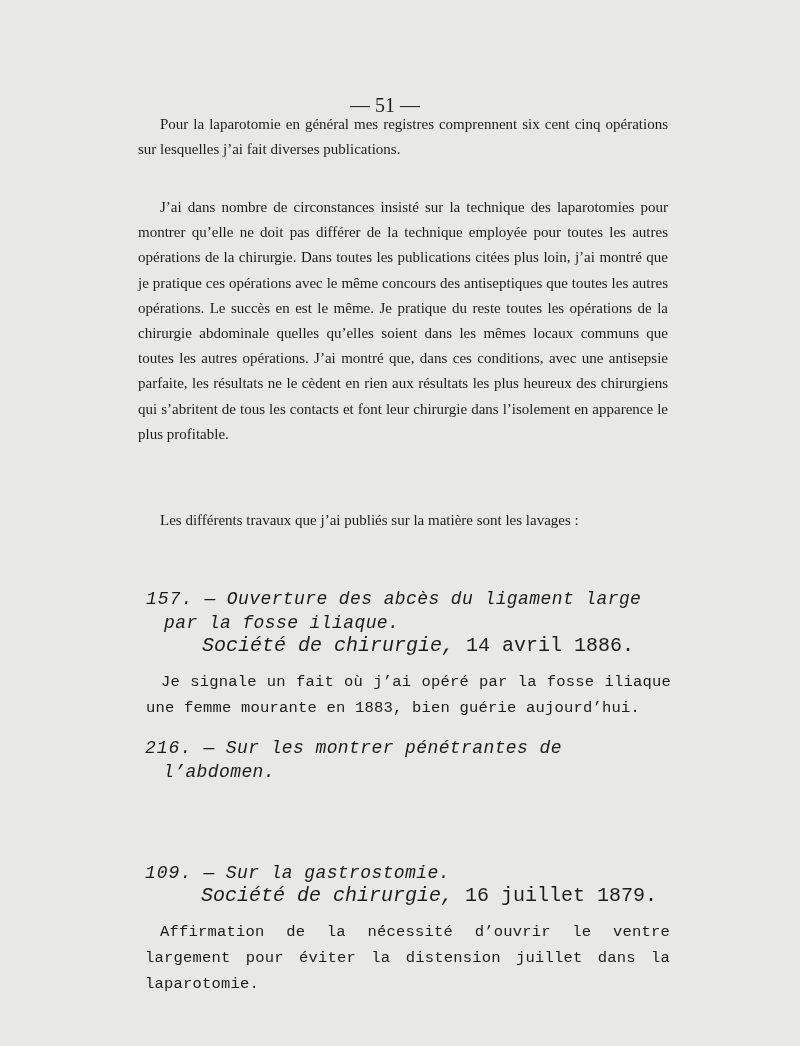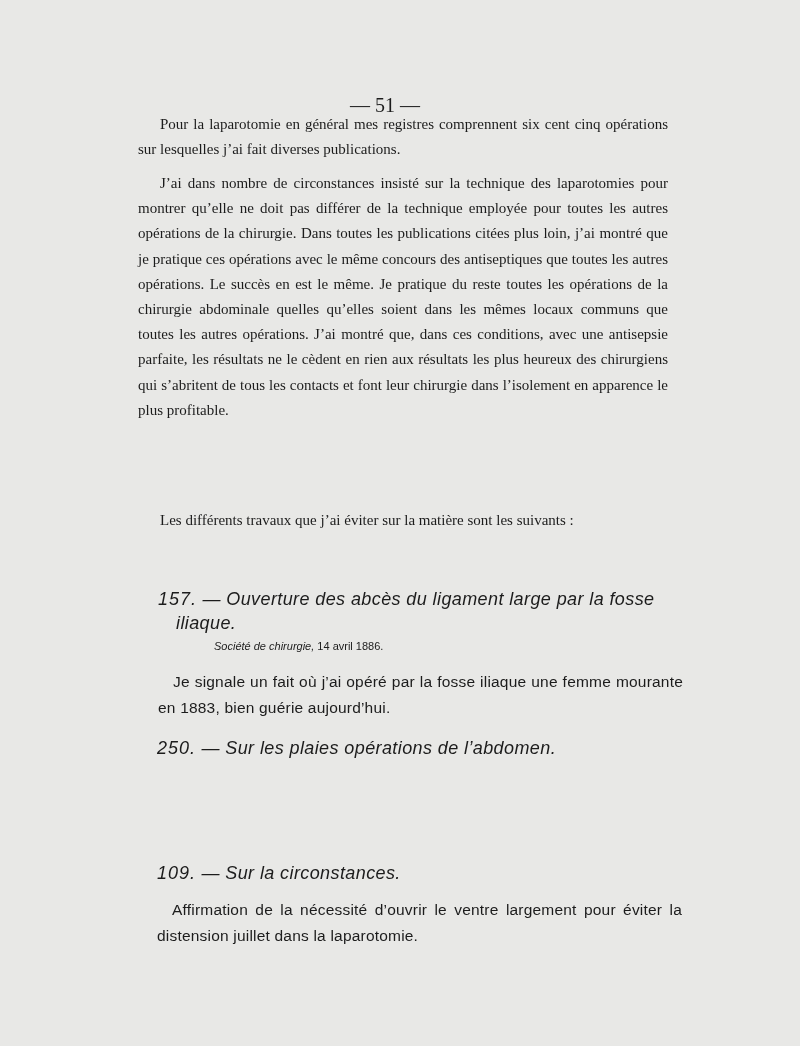--- a/index.html
+++ b/index.html
@@ -16,29 +16,29 @@
       position: absolute; left: 0; width: 770px; top: 94px;
       text-align: center; font-family: "Liberation Serif", serif; font-size: 20px;
     }
     .block {
       position: absolute; left: 138px; width: 530px;
       font-family: "Liberation Serif", serif;
       font-size: 15px; line-height: 25.2px; text-align: justify;
     }
     .block p { margin: 0; text-indent: 22px; }
     .p1 { top: 112px; }
-    .p2 { top: 171px; }
+    .p2 { top: 195px; }
     .p3 { top: 508px; }
-    .entry { position: absolute; left: 145px; width: 525px; font-family: Liberation Sans, sans-serif; margin-left: 12px; }
+    .entry { position: absolute; left: 145px; width: 525px; font-family: Liberation Mono, monospace; }
     .entry .head {
       font-size: 18px; line-height: 24px; font-style: italic; letter-spacing: 0.4px;
       padding-left: 18px; text-indent: -18px;
     }
     .entry .num { font-style: italic; letter-spacing: 1px; }
-    .entry .src { font-size: 11px; line-height: 22px; padding-left: 56px; }
+    .entry .src { font-size: 20px; line-height: 22px; padding-left: 56px; }
     .entry .src i { font-style: italic; }
     .entry .desc {
       font-size: 15.5px; line-height: 26px; text-align: justify; margin-top: 12px;
       text-indent: 15px; letter-spacing: 0.2px;
     }
     .e157 { top: 587px; left: 146px; }
     .e158 { top: 736px; }
     .e159 { top: 861px; }
   </style>
 </head>
@@ -47,45 +47,49 @@
 <div class="page">
   <div class="pagenum">— 51 —</div>
 
   <div class="block p1">
     <p>Pour la laparotomie en général mes registres comprennent six cent cinq opérations sur lesquelles j’ai fait diverses publi­cations.</p>
   </div>
   <div class="block p2">
     <p>J’ai dans nombre de circonstances insisté sur la technique des laparotomies pour montrer qu’elle ne doit pas différer de la technique employée pour toutes les autres opérations de la chirurgie. Dans toutes les publications citées plus loin, j’ai montré que je pratique ces opérations avec le même concours des antiseptiques que toutes les autres opérations. Le succès en est le même. Je pratique du reste toutes les opérations de la chirurgie abdominale quelles qu’elles soient dans les mêmes locaux communs que toutes les autres opérations. J’ai montré que, dans ces conditions, avec une antisepsie parfaite, les résultats ne le cèdent en rien aux résultats les plus heureux des chirurgiens qui s’abritent de tous les contacts et font leur chirurgie dans l’isolement en apparence le plus profitable.</p>
   </div>
   <div class="block p3">
-    <p>Les différents travaux que j’ai éviter sur la matière sont les suivants :</p>
+    <p>Les différents travaux que j’ai publiés sur la matière sont les lavages :</p>
   </div>
 
   <div class="entry e157">
     <div class="head">
       <span class="num">157.</span>
       <span>—</span>
       <span>Ouverture des abcès du ligament large par la fosse iliaque.</span>
     </div>
     <div class="src">
       <i>Société de chirurgie,</i>
       <span>14 avril 1886.</span>
     </div>
     <div class="desc">Je signale un fait où j’ai opéré par la fosse iliaque une femme mou­rante en 1883, bien guérie aujourd’hui.</div>
   </div>
 
   <div class="entry e158">
     <div class="head">
-      <span class="num">250.</span>
+      <span class="num">216.</span>
       <span>—</span>
-      <span>Sur les plaies opérations de l’abdomen.</span>
+      <span>Sur les montrer pénétrantes de l’abdomen.</span>
     </div>
   </div>
 
   <div class="entry e159">
     <div class="head">
       <span class="num">109.</span>
       <span>—</span>
-      <span>Sur la circonstances.</span>
+      <span>Sur la gastrostomie.</span>
+    </div>
+    <div class="src">
+      <i>Société de chirurgie,</i>
+      <span>16 juillet 1879.</span>
     </div>
     <div class="desc">Affirmation de la nécessité d’ouvrir le ventre largement pour éviter la distension juillet dans la laparotomie.</div>
   </div>
 </div>
 
 </body></html>

